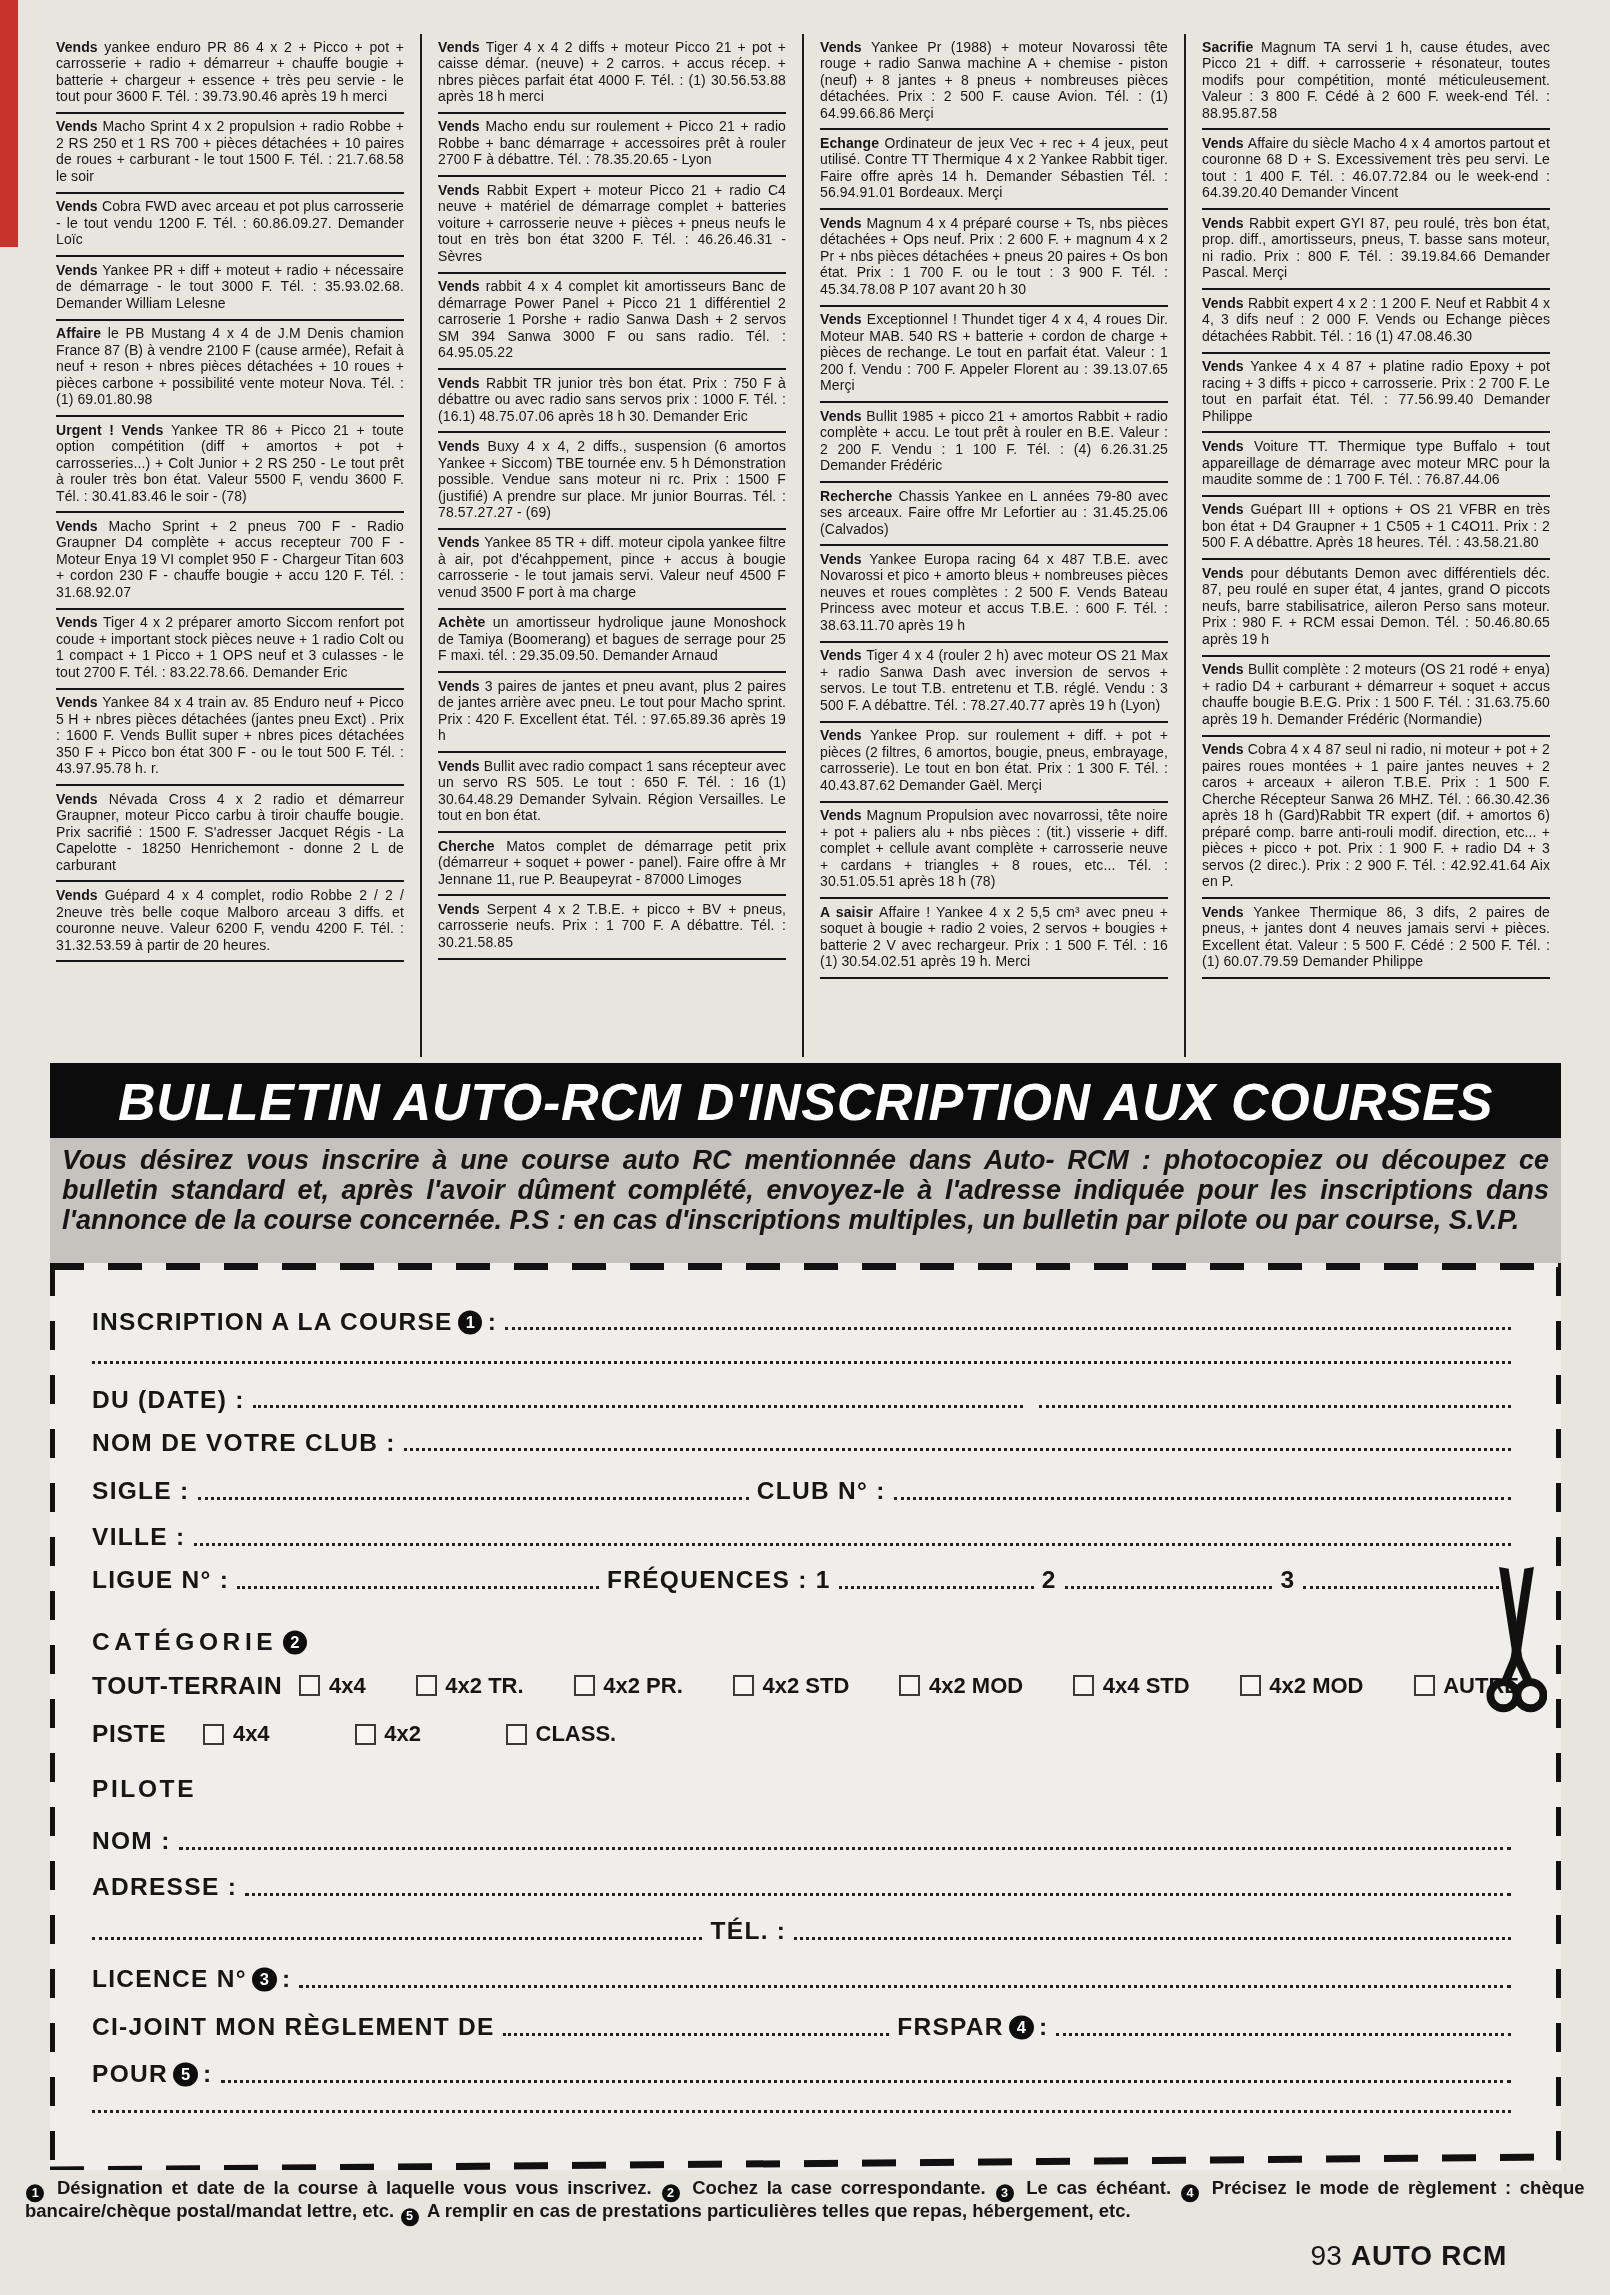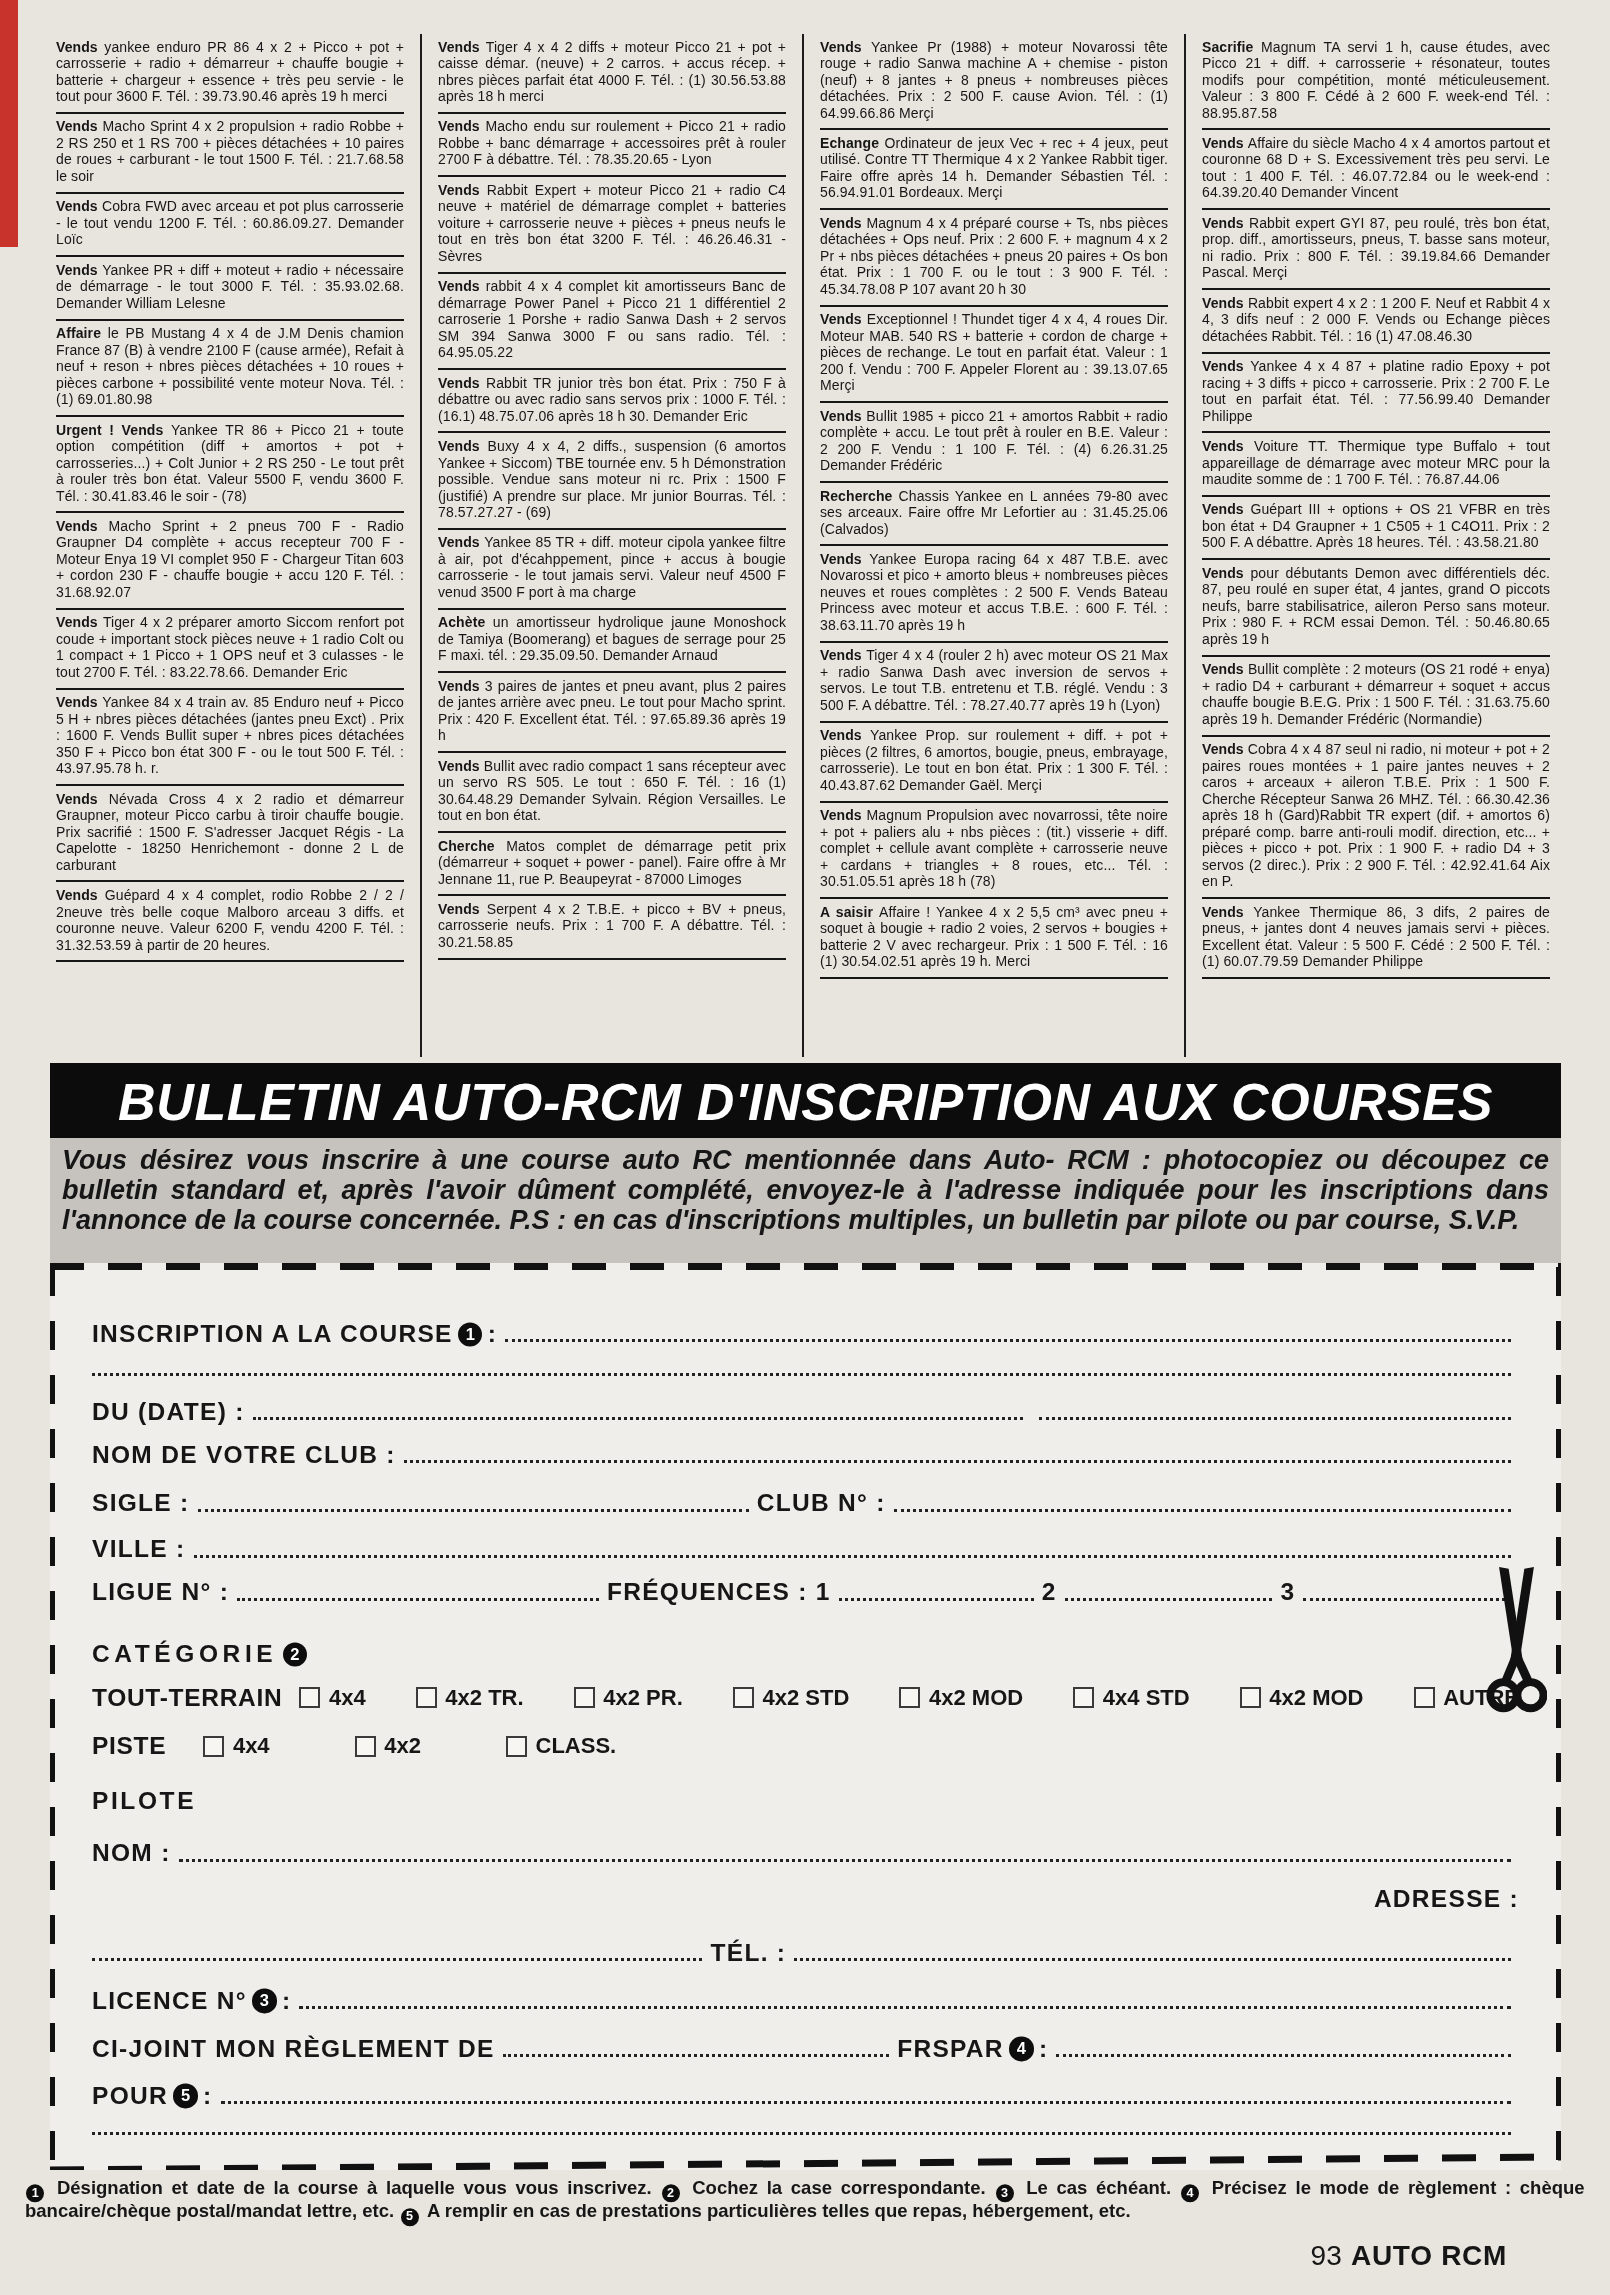--- a/index.html
+++ b/index.html
@@ -21,21 +21,21 @@
           display:flex;align-items:center;justify-content:center;}
   .banner span{color:#fff;font-size:52px;font-weight:bold;font-style:italic;letter-spacing:0.7px;white-space:nowrap;}
 
   
   .intro{position:absolute;left:50px;right:50px;top:1138px;height:147px;background:#c6c3bf;box-sizing:border-box;
          padding:6.6px 12px 0 12px;}
   .intro p{margin:0;font-size:27px;line-height:30px;font-weight:bold;font-style:italic;text-align:justify;}
 
   
   .form{position:absolute;left:50px;right:50px;top:1263px;height:907px;background:#f0eeea;box-sizing:border-box;
-        padding:16px 42px;overflow:hidden;}
+        padding:4px 42px;overflow:hidden;}
   .cut-h{position:absolute;left:0;right:0;height:7.3px;background:repeating-linear-gradient(90deg,#111 0 34px,transparent 34px 58px);}
   .cut-h.top{top:0;}
   .cut-h.bottom{bottom:2.6px;transform:rotate(-0.5deg);}
   .cut-v{position:absolute;top:4px;bottom:4px;width:5.3px;background:repeating-linear-gradient(180deg,#111 0 29px,transparent 29px 54px);}
   .cut-v.left{left:0;}
   .cut-v.right{right:0;}
 
   .frow{display:flex;align-items:flex-end;line-height:30px;}
   .flabel{font-size:24.5px;font-weight:bold;letter-spacing:1.3px;white-space:nowrap;}
   .dots{flex:1 1 0;border-bottom:3.3px dotted #222;margin:0 8px 6.6px 8px;height:0;}
@@ -330,21 +330,21 @@
       </span>
   </div>
 
   <div class="frow" style="margin-top:24.5px;">
     <span class="flabel heading" style="letter-spacing:2.6px;">PILOTE</span>
   </div>
   <div class="frow" style="margin-top:22.5px;">
     <span class="flabel">NOM :</span>
     <span class="dots"></span>
   </div>
-  <div class="frow" style="margin-top:16px;flex-direction:column;">
+  <div class="frow" style="margin-top:16px;">
     <span class="flabel">ADRESSE :</span>
     <span class="dots"></span>
   </div>
   <div class="frow" style="margin-top:14px;">
     <span class="dots" style="flex:0.92;margin-left:0;"></span>
     <span class="flabel">TÉL. :</span>
     <span class="dots" style="flex:1.08;"></span>
   </div>
   <div class="frow" style="margin-top:18px;">
     <span class="flabel">LICENCE N°</span>

